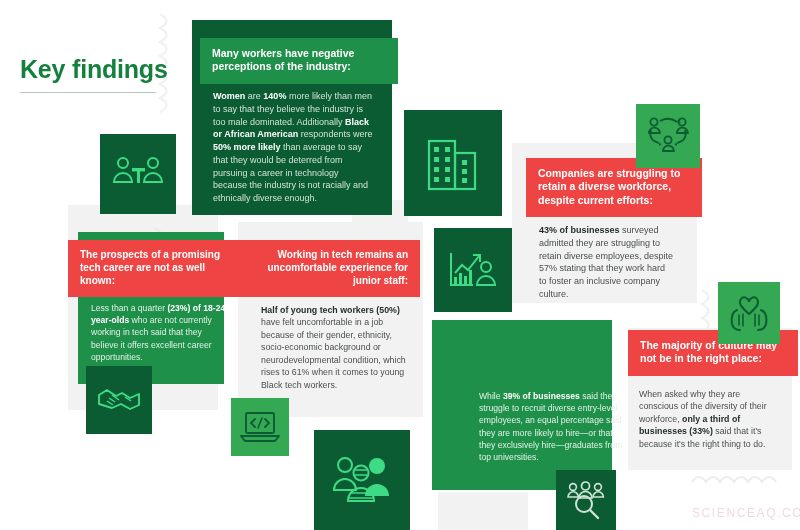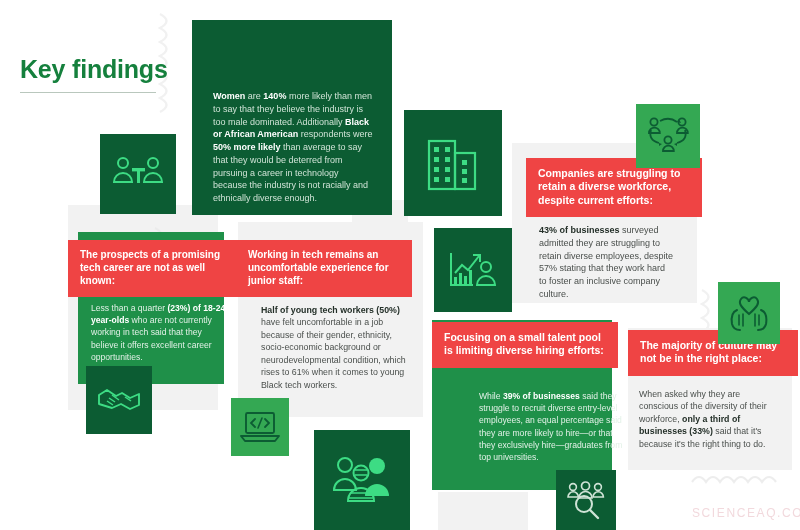--- a/index.html
+++ b/index.html
@@ -79,36 +79,36 @@
   </svg>
   <svg class="abs zig" style="left:690px;top:470px;" width="92" height="18" viewBox="0 0 92 18">
     <path d="M2 12 Q9 2 16 12 Q23 2 30 12 Q37 2 44 12 Q51 2 58 12 Q65 2 72 12 Q79 2 86 12" fill="none" stroke="#e0e0e0" stroke-width="2.2"></path>
   </svg>
 
   <div class="abs title" style="left:20px;top:55px;">Key findings</div>
   <div class="abs title-rule" style="left:20px;top:92px;width:136px;"></div>
 
   <div class="abs card card-dark" style="left:192px;top:20px;width:200px;height:195px;">
   </div>
+  <div class="abs hdr hdr-mid" style="left:200px;top:38px;width:198px;font-size:10.5px;">Many workers have negative perceptions of the industry:</div>
   <div class="abs body body-on-dark" style="left:200px;top:80px;width:186px;font-size:9px;"><b>Women</b><span> are </span><b>140%</b><span> more likely than men to say that they believe the industry is too male dominated. Additionally </span><b>Black or African American</b><span> respondents were </span><b>50% more likely</b><span> than average to say that they would be deterred from pursuing a career in technology because the industry is not racially and ethnically diverse enough.</span></div>
 
   <div class="abs hdr hdr-dark" style="left:526px;top:158px;width:176px;font-size:10.5px;">Companies are struggling to retain a diverse workforce, despite current efforts:</div>
   <div class="abs body body-on-light" style="left:526px;top:214px;width:162px;font-size:9px;"><b>43% of businesses</b><span> surveyed admitted they are struggling to retain diverse employees, despite 57% stating that they work hard to foster an inclusive company culture.</span></div>
 
   <div class="abs card card-mid" style="left:78px;top:232px;width:146px;height:152px;">
   </div>
   <div class="abs hdr hdr-dark" style="left:68px;top:240px;width:180px;font-size:10px;">The prospects of a promising tech career are not as well known:</div>
   <div class="abs body body-on-mid" style="left:78px;top:292px;width:164px;font-size:8.6px;"><span>Less than a quarter </span><b>(23%) of 18-24-year-olds</b><span> who are not currently working in tech said that they believe it offers excellent career opportunities.</span></div>
 
-  <div class="abs hdr hdr-dark" style="left:236px;top:240px;width:176px;font-size:10px;">Working in tech remains an uncomfortable experience for junior staff:</div>
+  <div class="abs hdr hdr-dark" style="left:244px;top:240px;width:176px;font-size:10px;text-align:right;">Working in tech remains an uncomfortable experience for junior staff:</div>
   <div class="abs body body-on-light" style="left:248px;top:294px;width:172px;font-size:8.8px;"><b>Half of young tech workers (50%)</b><span> have felt uncomfortable in a job because of their gender, ethnicity, socio-economic background or neurodevelopmental condition, which rises to 61% when it comes to young Black tech workers.</span></div>
 
   <div class="abs card card-mid" style="left:432px;top:320px;width:180px;height:170px;">
   </div>
-  <div class="abs hdr hdr-dark" style="left:432px;top:322px;width:186px;font-size:10.5px;">Focusing on a small talent pool is limiting diverse hiring efforts:</div>
   <div class="abs body body-on-mid" style="left:432px;top:380px;width:178px;font-size:8.6px;margin-left:34px;"><span>While </span><b>39% of businesses</b><span> said they struggle to recruit diverse entry-level employees, an equal percentage said they are more likely to hire—or that they exclusively hire—graduates from top universities.</span></div>
 
   <div class="abs card card-light" style="left:628px;top:328px;width:164px;height:142px;">
   </div>
   <div class="abs hdr hdr-dark" style="left:628px;top:330px;width:170px;font-size:10.5px;">The majority of culture may not be in the right place:</div>
   <div class="abs body body-on-light" style="left:626px;top:378px;width:156px;font-size:8.8px;"><span>When asked why they are conscious of the diversity of their workforce, </span><b>only a third of businesses (33%)</b><span> said that it's because it's the right thing to do.</span></div>
 
   <div class="abs tile" style="left:100px;top:134px;width:76px;height:80px;background:#0c5c33;">
     <svg width="52" height="40" viewBox="0 0 52 40">
       <circle cx="11" cy="9" r="5" fill="none" stroke="#3ddc84" stroke-width="2"></circle>

